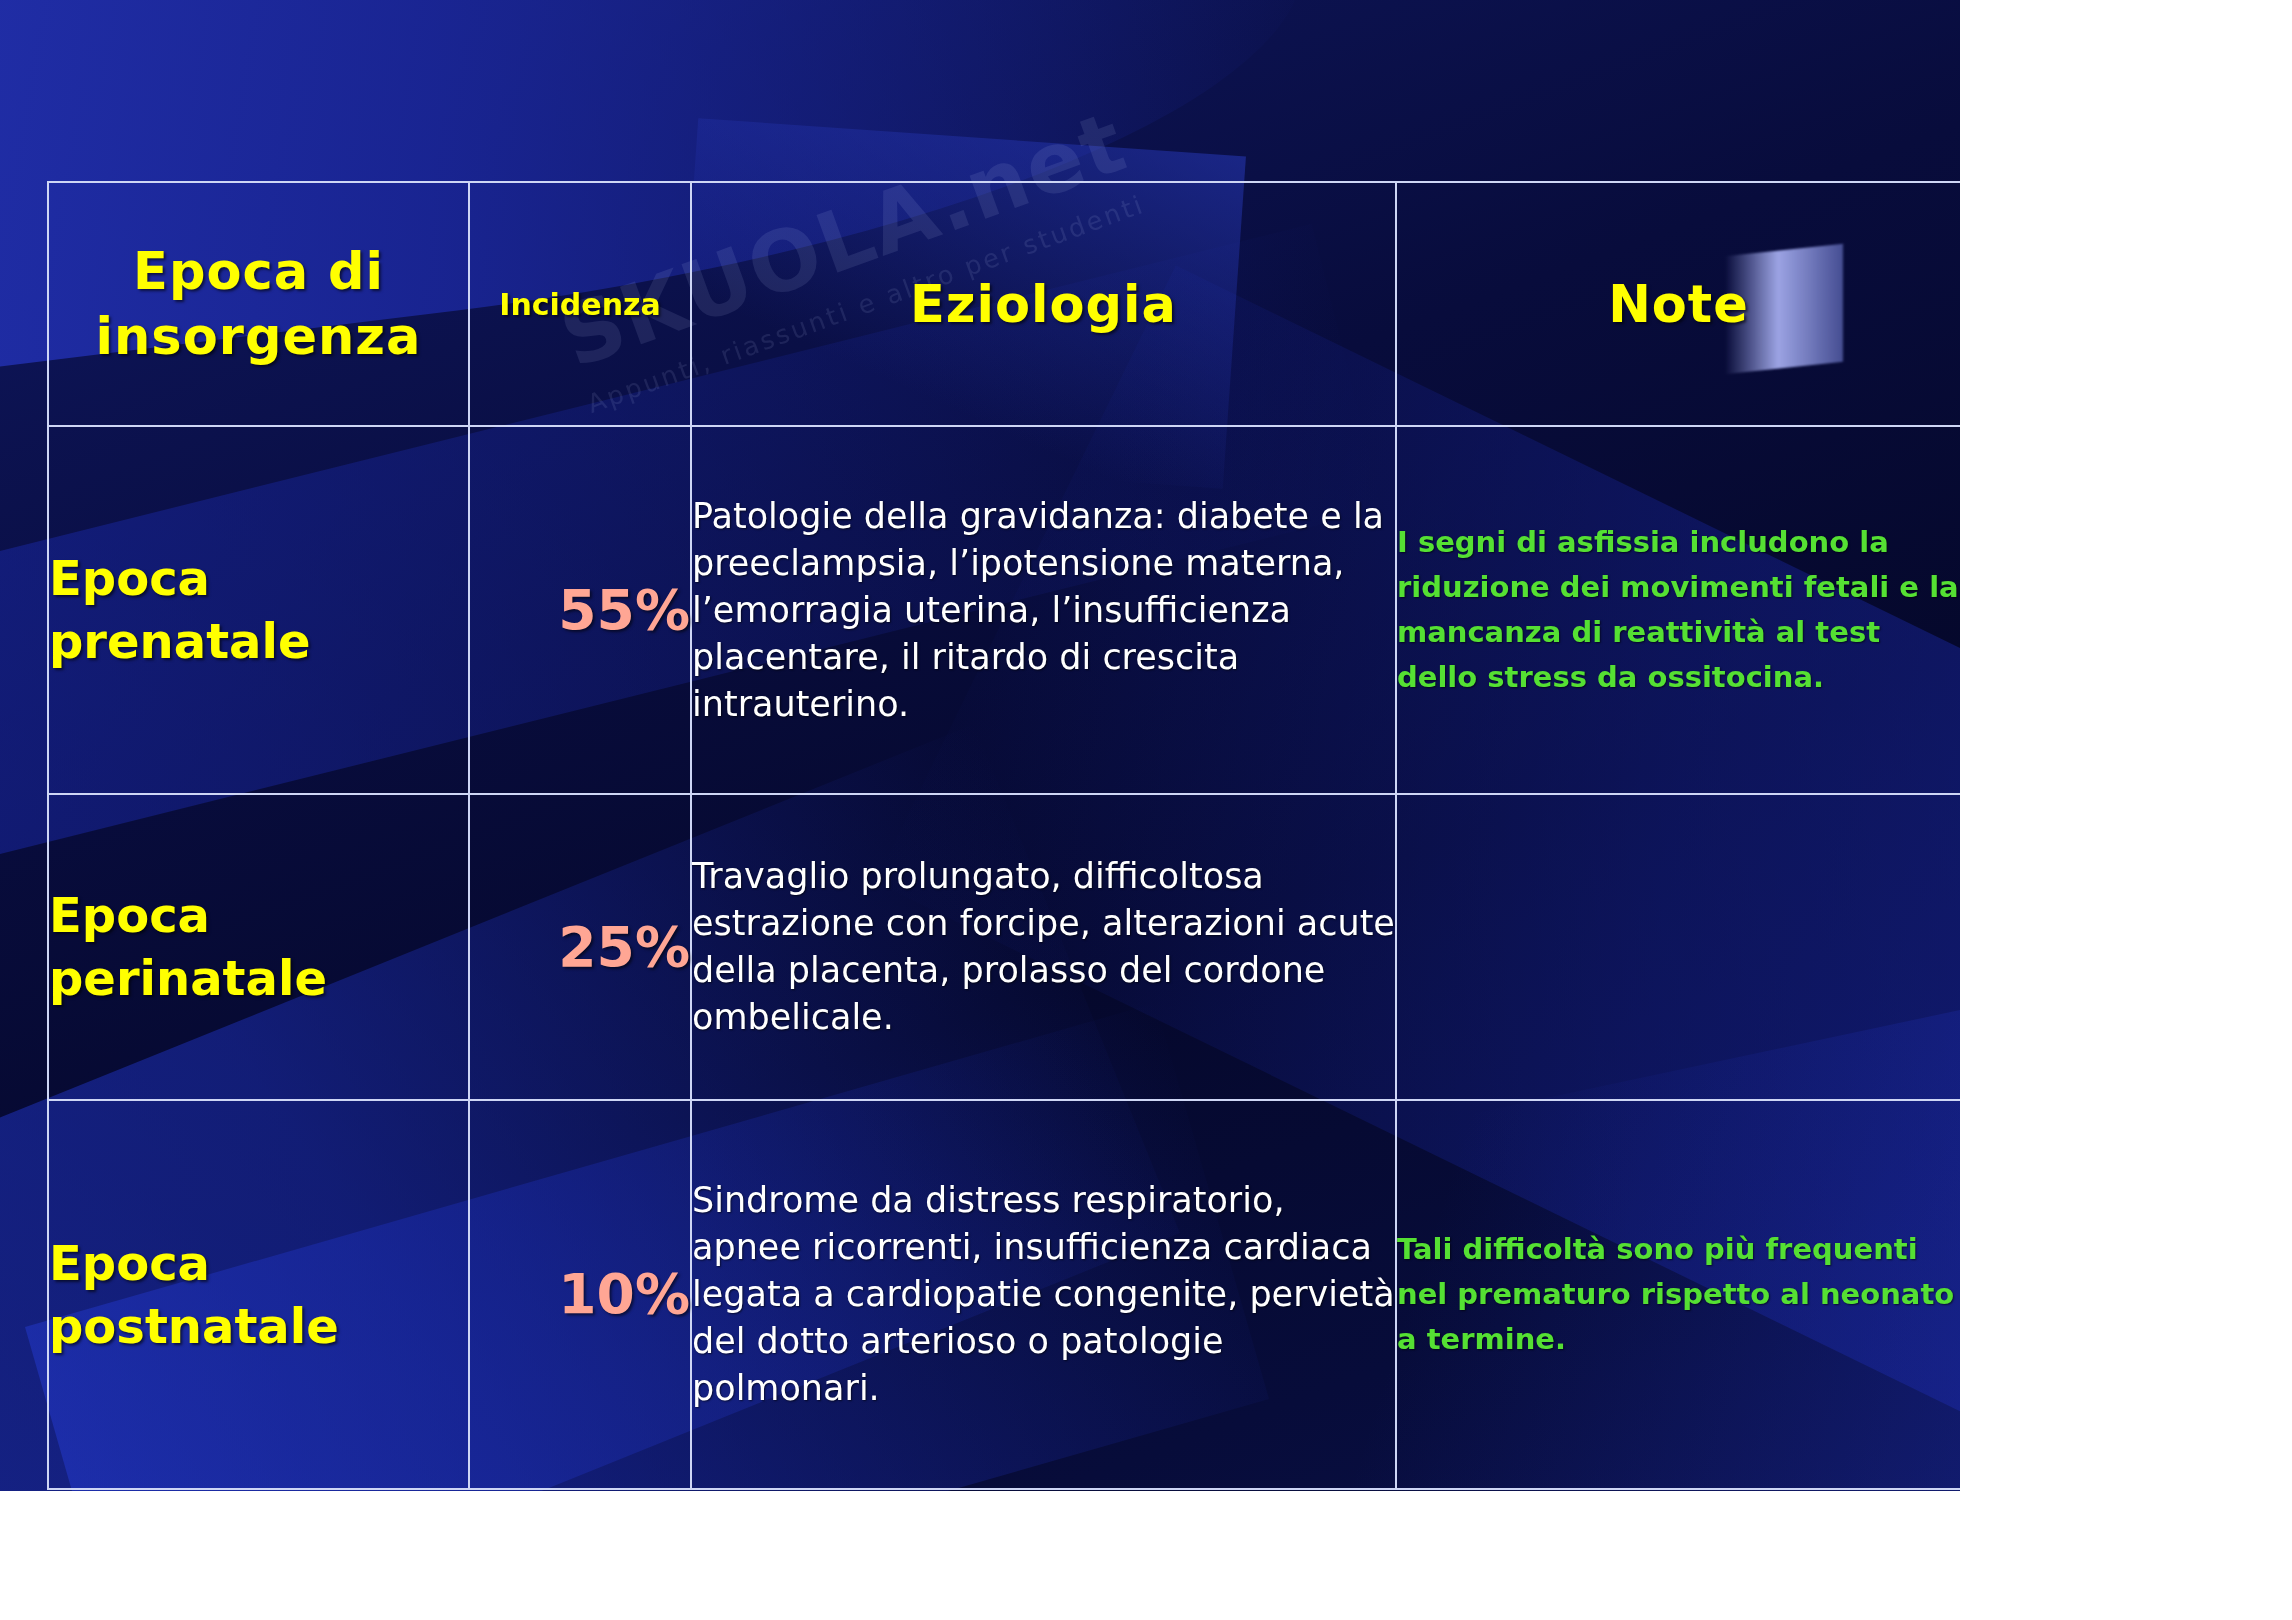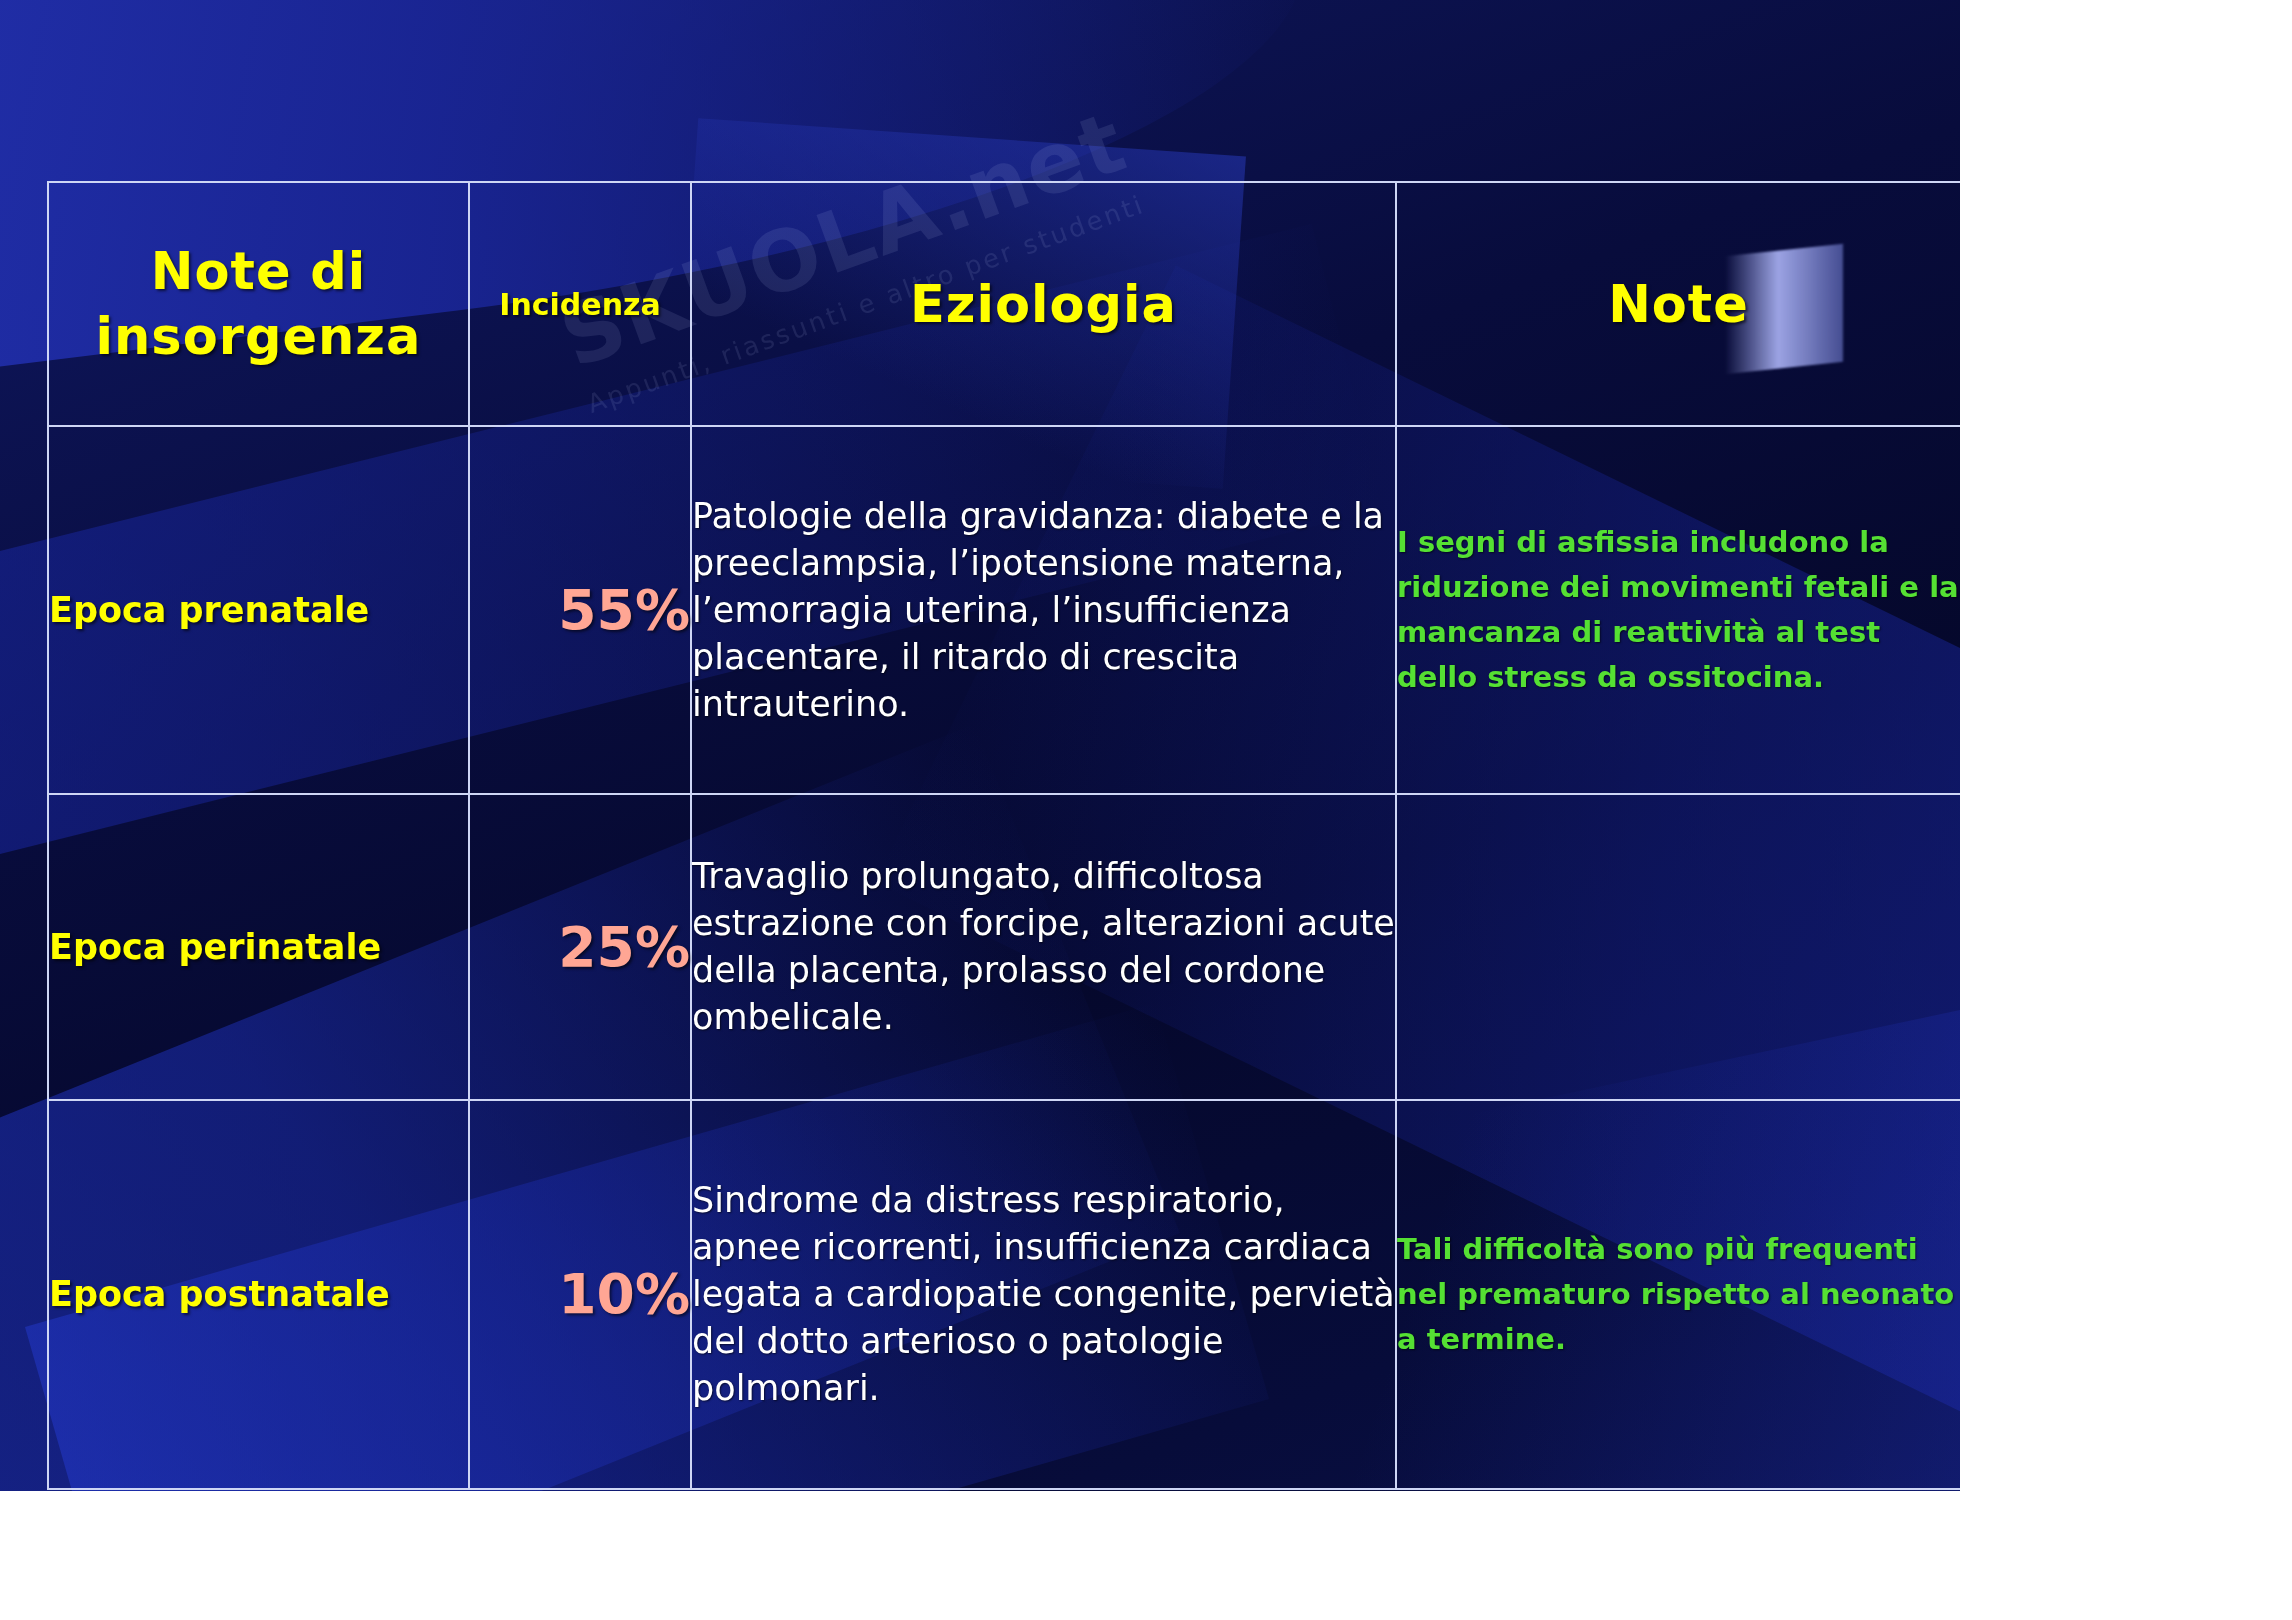--- a/index.html
+++ b/index.html
@@ -167,21 +167,21 @@
   .hdr-small {
     font-size: 30px;
     line-height: 39px;
     letter-spacing: 0px;
   }
 
   
   .cell-epoca {
     font-family: "DejaVu Sans", sans-serif;
     font-weight: bold;
-    font-size: 35px;
+    font-size: 48px;
     line-height: 63px;
     color: #ffff00;
     text-shadow: 2px 2px 2.9px rgba(0,0,0,.6);
     padding: 0 15.7px 0 19.6px;
     text-align: left;
   }
   .cell-inc {
     font-family: "DejaVu Sans", sans-serif;
     font-weight: bold;
     font-size: 55px;
@@ -238,21 +238,21 @@
 
   <table id="table">
     <colgroup>
       <col class="col-epoca">
       <col class="col-inc">
       <col class="col-ezio">
       <col class="col-note">
     </colgroup>
     <thead>
       <tr>
-        <th class="hdr hdr-big">Note di insorgenza</th>
+        <th class="hdr hdr-big">Epoca di insorgenza</th>
         <th class="hdr hdr-small">Incidenza</th>
         <th class="hdr hdr-big">Eziologia</th>
         <th class="hdr hdr-big">Note</th>
       </tr>
     </thead>
     <tbody>
       <tr class="row1">
         <td class="cell-epoca">Epoca prenatale</td>
         <td class="cell-inc">55%</td>
         <td class="cell-ezio">Patologie della gravidanza: diabete e la preeclampsia, l’ipotensione materna, l’emorragia uterina, l’insufficienza placentare, il ritardo di crescita intrauterino.</td>

